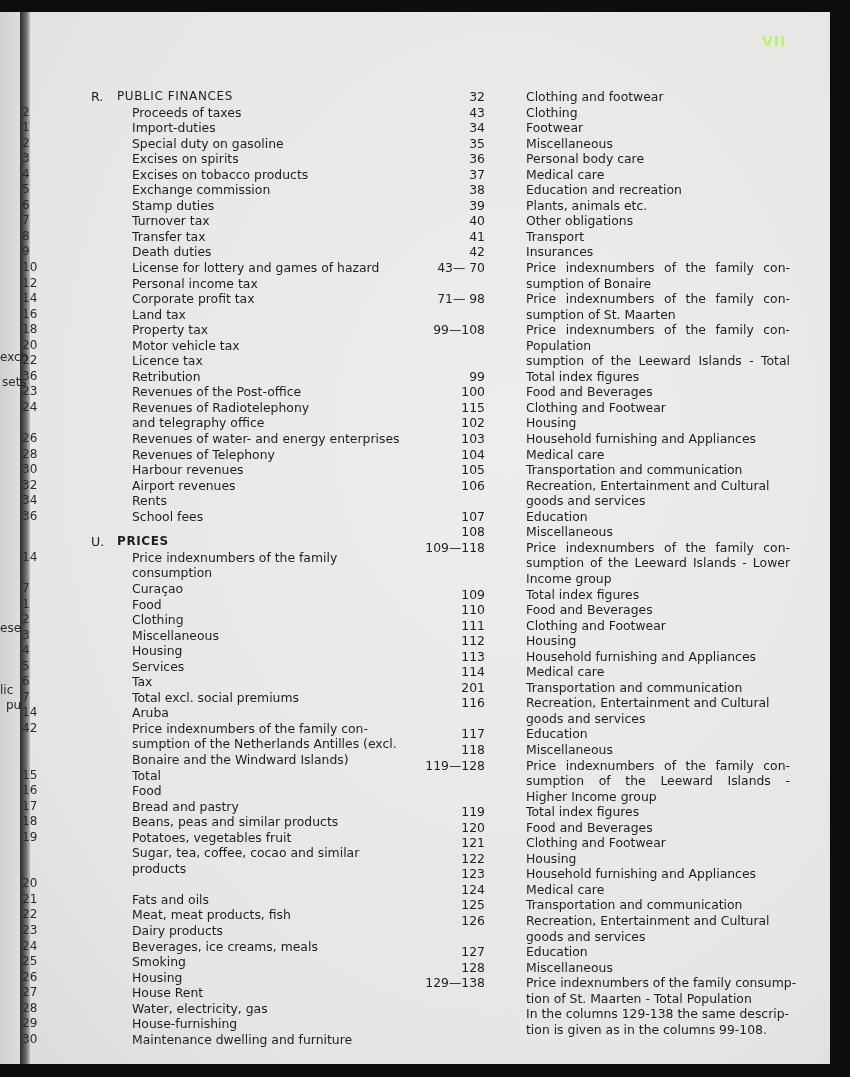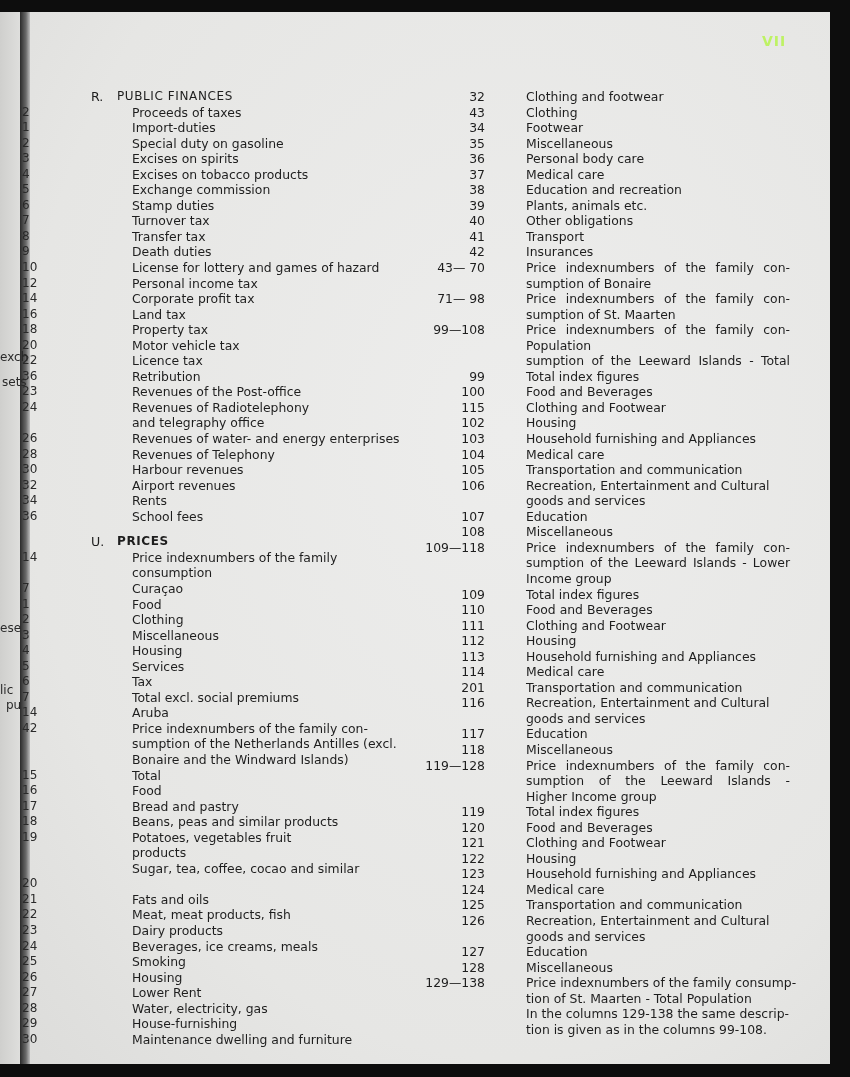--- a/index.html
+++ b/index.html
@@ -241,24 +241,24 @@
       </div>
       <div class="row">
         <span class="txt">Beans, peas and similar products</span>
         <span class="num">18</span>
       </div>
       <div class="row">
         <span class="txt">Potatoes, vegetables fruit</span>
         <span class="num">19</span>
       </div>
       <div class="row">
+        <span class="txt">Sugar, tea, coffee, cocao and similar</span>
+      </div>
+      <div class="row">
         <span class="txt">products</span>
-      </div>
-      <div class="row">
-        <span class="txt">Sugar, tea, coffee, cocao and similar</span>
       </div>
       <div class="row">
         <span class="num">20</span>
       </div>
       <div class="row">
         <span class="txt">Fats and oils</span>
         <span class="num">21</span>
       </div>
       <div class="row">
         <span class="txt">Meat, meat products, fish</span>
@@ -274,21 +274,21 @@
       </div>
       <div class="row">
         <span class="txt">Smoking</span>
         <span class="num">25</span>
       </div>
       <div class="row">
         <span class="txt">Housing</span>
         <span class="num">26</span>
       </div>
       <div class="row">
-        <span class="txt">Lower Rent</span>
+        <span class="txt">House Rent</span>
         <span class="num">27</span>
       </div>
       <div class="row">
         <span class="txt">Water, electricity, gas</span>
         <span class="num">28</span>
       </div>
       <div class="row">
         <span class="txt">House-furnishing</span>
         <span class="num">29</span>
       </div>

